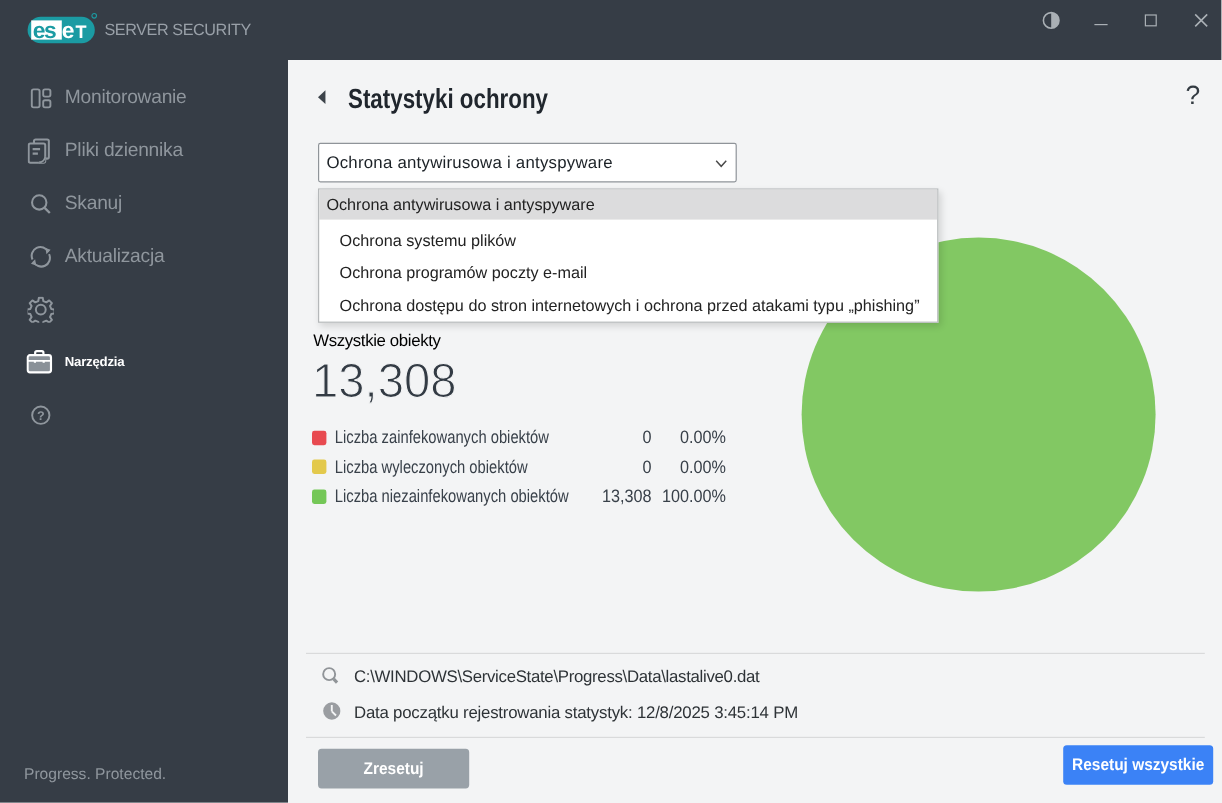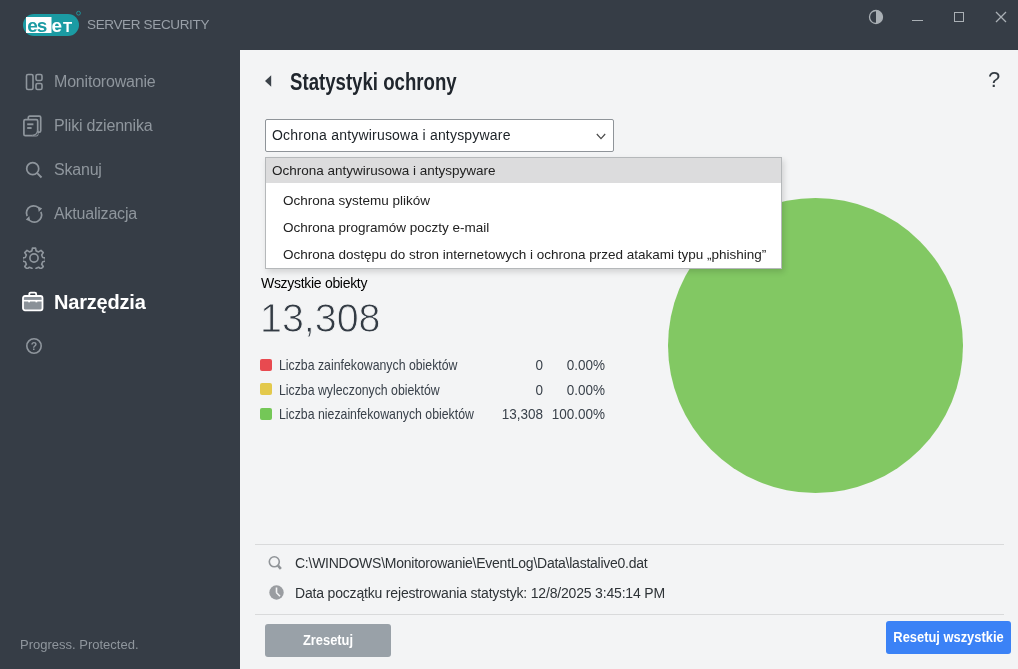--- a/index.html
+++ b/index.html
@@ -79,21 +79,21 @@
         </svg>
   </div>
       <div class="abs" style="left:0;top:230px;width:240px;height:44px;">
     <svg class="abs" style="left:22px;top:9.5px;" width="22" height="22" viewBox="0 0 22 22">
           <rect x="1" y="6" width="19.5" height="14.3" rx="2" fill="#8a9198" stroke="#ffffff" stroke-width="1.8"></rect>
               <path d="M7.3 6 V3.9 a1.3 1.3 0 0 1 1.3-1.3 h4.3 a1.3 1.3 0 0 1 1.3 1.3 V6" fill="none" stroke="#ffffff" stroke-width="1.8"></path>
               <path d="M1 10.7 h19.5" stroke="#ffffff" stroke-width="1.6"></path>
               <rect x="6.2" y="10.7" width="1.8" height="1.6" fill="#ffffff"></rect>
               <rect x="13.5" y="10.7" width="1.8" height="1.6" fill="#ffffff"></rect>
         </svg>
-    <div class="abs" style="left:54px;top:0;line-height:44px;font-size:20px;letter-spacing:-0.2px;color:#ffffff;font-weight:bold;white-space:nowrap;">Narzędzia</div>
+    <div class="abs" style="left:54px;top:0;line-height:44px;font-size:11px;letter-spacing:-0.2px;color:#ffffff;font-weight:bold;white-space:nowrap;">Narzędzia</div>
   </div>
       <div class="abs" style="left:0;top:274px;width:240px;height:44px;">
     <svg class="abs" style="left:24px;top:12px;" width="20" height="20" viewBox="0 0 20 20">
           <circle cx="10" cy="10" r="7.2" fill="none" stroke="#8f969d" stroke-width="1.6"></circle>
               <text x="10" y="14" font-size="10.5" font-weight="bold" fill="#8f969d" text-anchor="middle" font-family="Liberation Sans">?</text>
         </svg>
   </div>
     </div>
   <div class="abs" style="left:20px;top:587px;color:#8f969d;font-size:13px;">Progress. Protected.</div>
 </div>
@@ -146,21 +146,21 @@
   </div>
     </div>
 
   <div class="abs" style="left:15px;top:493.5px;width:749px;height:1px;background:#d9dadb;"></div>
   <div class="abs" style="left:15px;top:563.5px;width:749px;height:1px;background:#d9dadb;"></div>
 
   <svg class="abs" style="left:27px;top:505px;" width="17" height="17" viewBox="0 0 17 17">
     <circle cx="7.3" cy="6.8" r="5" fill="none" stroke="#909498" stroke-width="1.6"></circle>
     <path d="M11 10.7 L13.9 13.8" stroke="#909498" stroke-width="2.6"></path>
   </svg>
-  <div class="abs" style="left:55px;top:505px;font-size:14px;letter-spacing:-0.25px;color:#2e3337;white-space:nowrap;">C:\WINDOWS\Monitorowanie\EventLog\Data\lastalive0.dat</div>
+  <div class="abs" style="left:55px;top:505px;font-size:14px;letter-spacing:-0.25px;color:#2e3337;white-space:nowrap;">C:\WINDOWS\ServiceState\Progress\Data\lastalive0.dat</div>
   <svg class="abs" style="left:29px;top:535px;" width="15" height="15" viewBox="0 0 15 15">
     <circle cx="7.5" cy="7.5" r="7.2" fill="#9a9da1"></circle>
     <path d="M7.5 7.8 L7.5 2.6 M7.5 7.8 L11 11.2" stroke="#f3f4f5" stroke-width="1.6"></path>
   </svg>
   <div class="abs" style="left:55px;top:535px;font-size:14px;letter-spacing:-0.18px;color:#2e3337;white-space:nowrap;">Data początku rejestrowania statystyk: 12/8/2025 3:45:14 PM</div>
 
   <div class="abs" style="left:25px;top:573.5px;width:126px;height:33px;background:#99a1a8;border-radius:3px;color:#fff;font-size:14px;font-weight:bold;line-height:33px;"><span style="display:inline-block;width:100%;text-align:center;transform:scaleX(0.92);">Zresetuj</span></div>
   <div class="abs" style="left:646px;top:571px;width:125px;height:33px;background:#3b82f6;border-radius:3px;color:#fff;font-size:14px;font-weight:bold;line-height:33px;"><span style="display:inline-block;width:100%;text-align:center;transform:scaleX(0.92);">Resetuj wszystkie</span></div>
 </div>
 

